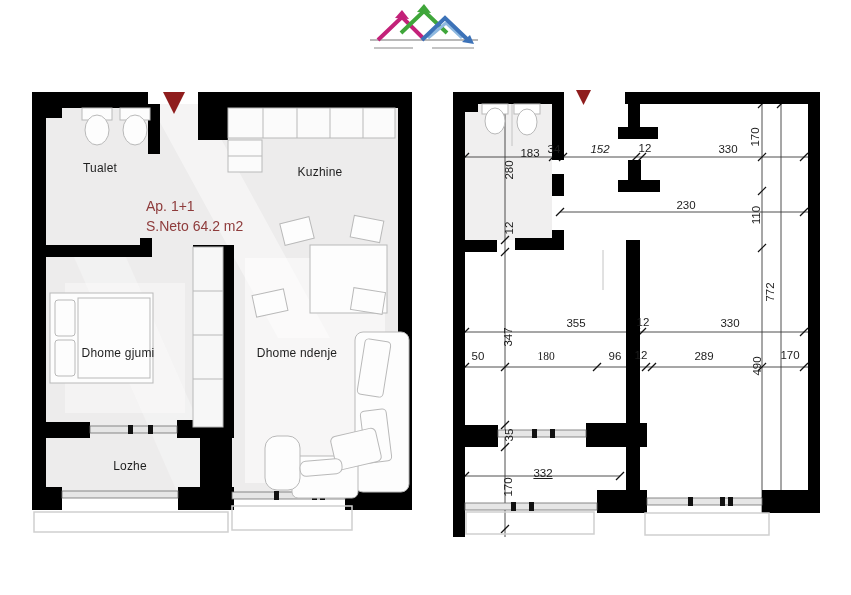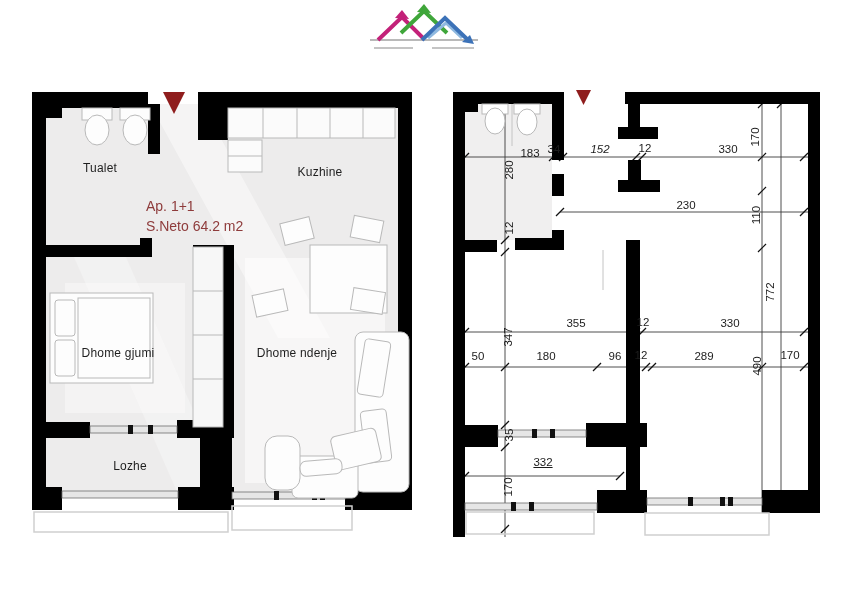--- a/index.html
+++ b/index.html
@@ -258,26 +258,26 @@
       <span class="dim" style="left: 58px; top: 65px; margin-left: 24px;">183</span>
       <span class="dim" style="left: 106px; top: 61px;">34</span>
       <span class="dim" style="left: 152px; top: 61px; font-style: italic;">152</span>
       <span class="dim" style="left: 197px; top: 60px;">12</span>
       <span class="dim" style="left: 280px; top: 61px;">330</span>
       <span class="dim" style="left: 238px; top: 117px;">230</span>
       <span class="dim" style="left: 100px; top: 235px; margin-left: 28px;">355</span>
       <span class="dim" style="left: 195px; top: 234px;">12</span>
       <span class="dim" style="left: 282px; top: 235px;">330</span>
       <span class="dim" style="left: 30px; top: 268px;">50</span>
-      <span class="dim" style="left: 98px; top: 268px;">180</span>
+      <span class="dim" style="left: 98px; top: 268px; font-family: Liberation Serif, serif;">180</span>
       <span class="dim" style="left: 167px; top: 268px;">96</span>
       <span class="dim" style="left: 193px; top: 267px;">12</span>
       <span class="dim" style="left: 256px; top: 268px;">289</span>
       <span class="dim" style="left: 342px; top: 267px;">170</span>
-      <span class="dim" style="left: 95px; top: 374px; text-decoration: underline;">332</span>
+      <span class="dim" style="left: 95px; top: 385px; text-decoration: underline;">332</span>
     </div>
   <div class="plan-layer" style="left:448px;top:88px;width:378px;height:460px;">
       <span class="dim vert" style="left: 61px; top: 82px;">280</span>
       <span class="dim vert" style="left: 61px; top: 140px;">12</span>
       <span class="dim vert" style="left: 60px; top: 249px;">347</span>
       <span class="dim vert" style="left: 61px; top: 347px;">35</span>
       <span class="dim vert" style="left: 60px; top: 399px;">170</span>
       <span class="dim vert" style="left: 307px; top: 49px;">170</span>
       <span class="dim vert" style="left: 308px; top: 127px;">110</span>
       <span class="dim vert" style="left: 322px; top: 204px;">772</span>

